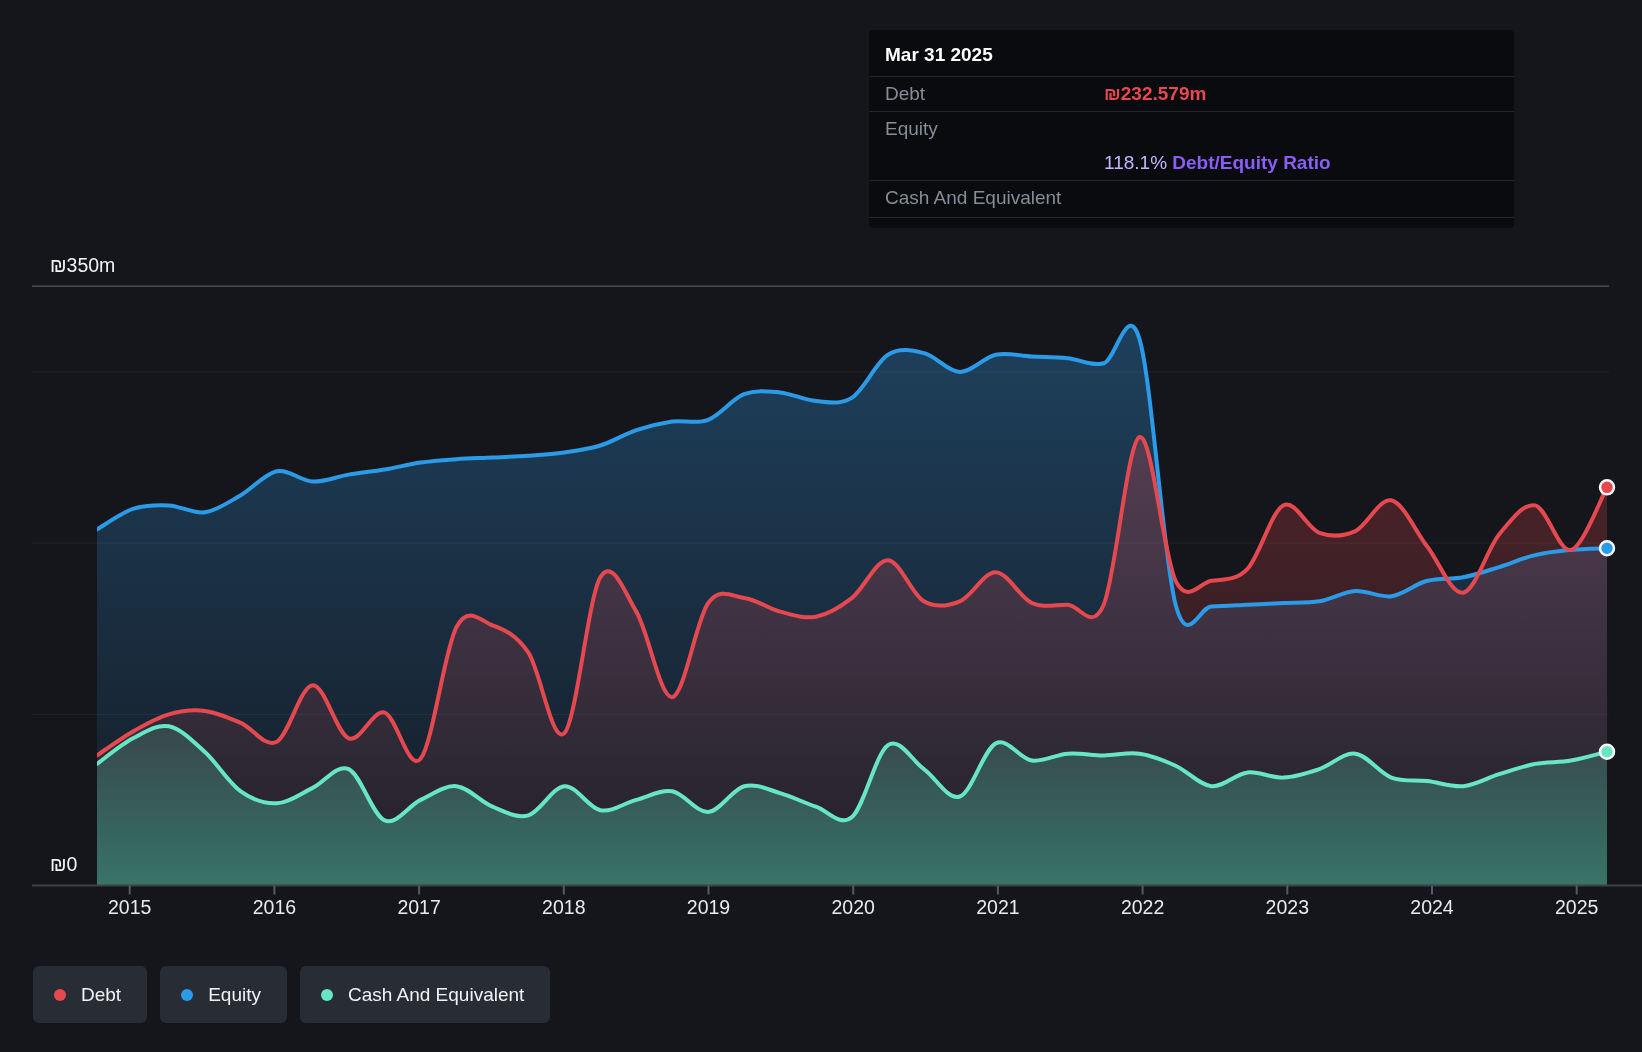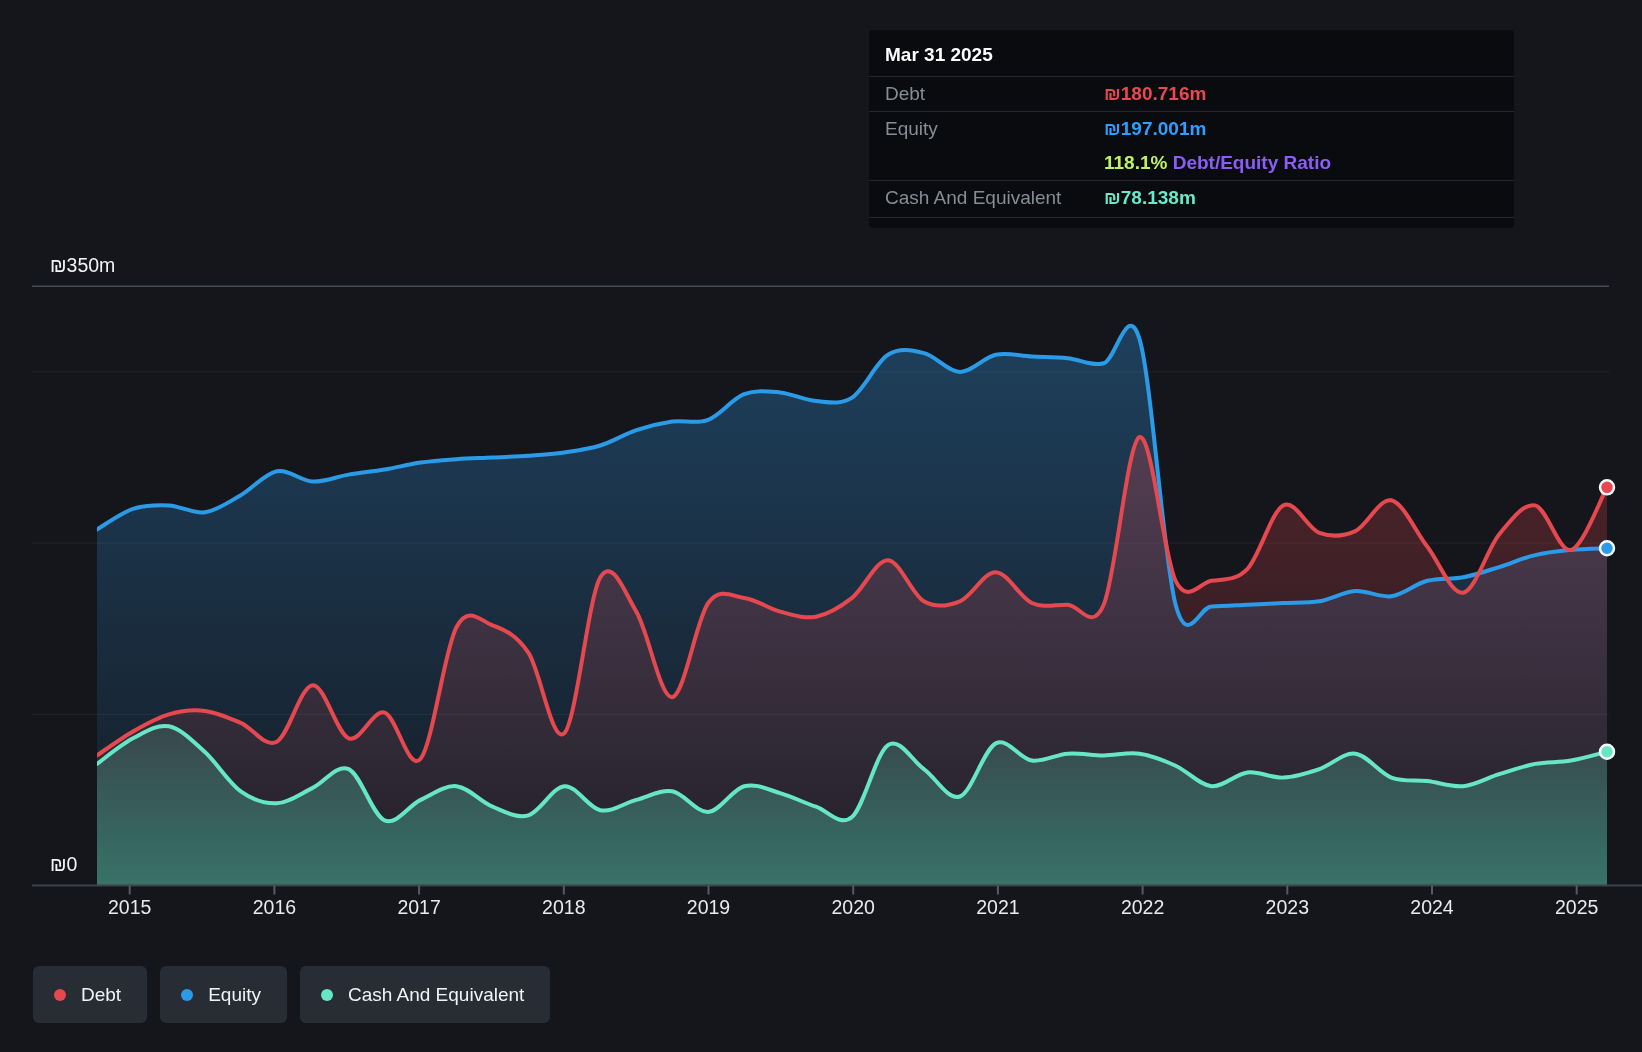--- a/index.html
+++ b/index.html
@@ -10,21 +10,21 @@
   
   .tooltip{position:absolute;left:869px;top:30px;width:645px;background:#090b0f;
     border-radius:4px;padding:0 0 10px 0;z-index:5;}
   .tt-title{font-size:19px;font-weight:700;color:#ffffff;padding:14px 16px 10px 16px;}
   .tt-row{display:grid;grid-template-columns:219px 1fr;align-items:center;
     padding:6px 16px;font-size:19px;}
   .tt-row.sep{border-top:1px solid #23272e;}
   .tt-row.last{border-bottom:1px solid #23272e;padding-bottom:8px;}
   .tt-label{color:#878d95;}
   .tt-value{font-weight:700;}
-  .tt-ratio-strong{color:#bef264;font-weight:700;}
+  .tt-ratio-strong{color:#c4b5fd;font-weight:400;}
   .tt-ratio-muted{color:#8b5cf6;font-weight:700;}
 
   
   .legend{position:absolute;left:33px;top:966px;display:flex;gap:13px;z-index:5;}
   .legend-pill{display:flex;align-items:center;height:57px;padding:0 26px 0 21px;
     background:#282c34;border-radius:6px;cursor:pointer;}
   .legend-dot{width:12px;height:12px;border-radius:50%;margin-right:15px;flex:0 0 auto;}
   .legend-label{font-size:19px;color:#f2f3f5;white-space:nowrap;}
 </style>
 </head>
@@ -99,36 +99,34 @@
         <text x="1576.7" y="914" fill="#e8eaec" font-size="19.5" text-anchor="middle">2025</text>
         <text x="50" y="271.79999999999995" fill="#f2f4f5" font-size="19.5" text-anchor="start">₪350m</text>
         <text x="50" y="871" fill="#f2f4f5" font-size="19.5" text-anchor="start">₪0</text>
       </g>
   </svg>
 
   <div class="tooltip">
     <div class="tt-title">Mar 31 2025</div>
     <div class="tt-row sep">
       <span class="tt-label">Debt</span>
-      <span class="tt-value" style="color: rgb(232, 72, 79);">₪180.716m</span>
+      <span class="tt-value" style="color: rgb(232, 72, 79);">₪232.579m</span>
     </div>
     <div class="tt-row sep">
       <span class="tt-label">Equity</span>
-      <span class="tt-value" style="color: rgb(45, 160, 255);">₪197.001m</span>
     </div>
     <div class="tt-row">
       <span></span>
       <span>
         <span class="tt-ratio-strong">118.1%</span>
         <span class="tt-ratio-muted">Debt/Equity Ratio</span>
       </span>
     </div>
     <div class="tt-row sep last">
       <span class="tt-label">Cash And Equivalent</span>
-      <span class="tt-value" style="color: rgb(104, 233, 201);">₪78.138m</span>
     </div>
   </div>
 
   <div class="legend">
     <div class="legend-pill">
       <span class="legend-dot" style="background: rgb(229, 73, 79);"></span>
       <span class="legend-label">Debt</span>
     </div>
     <div class="legend-pill">
       <span class="legend-dot" style="background: rgb(43, 155, 232);"></span>

